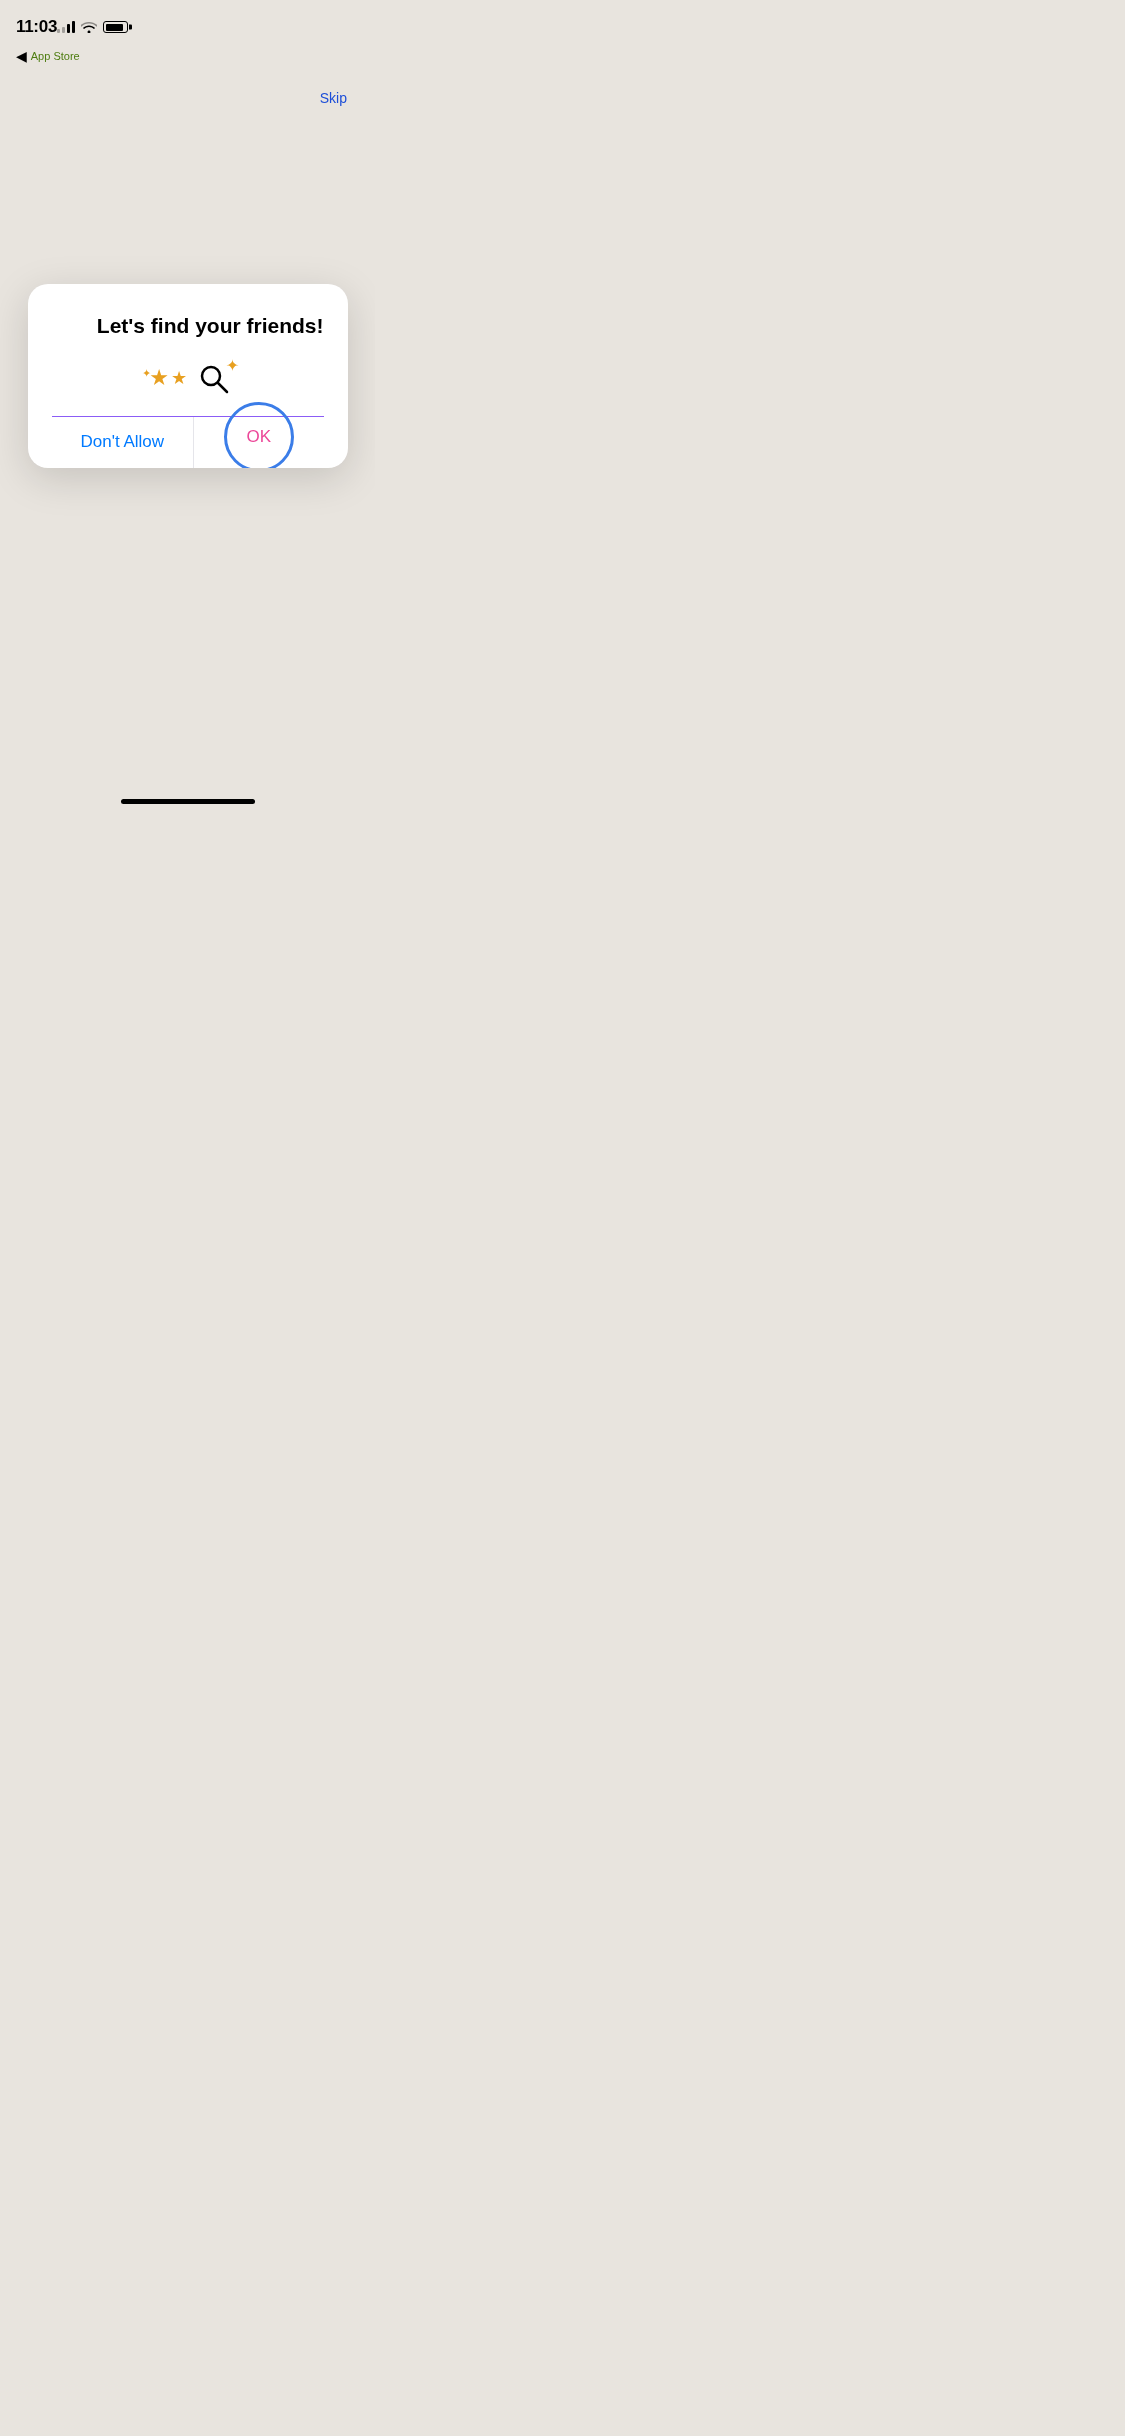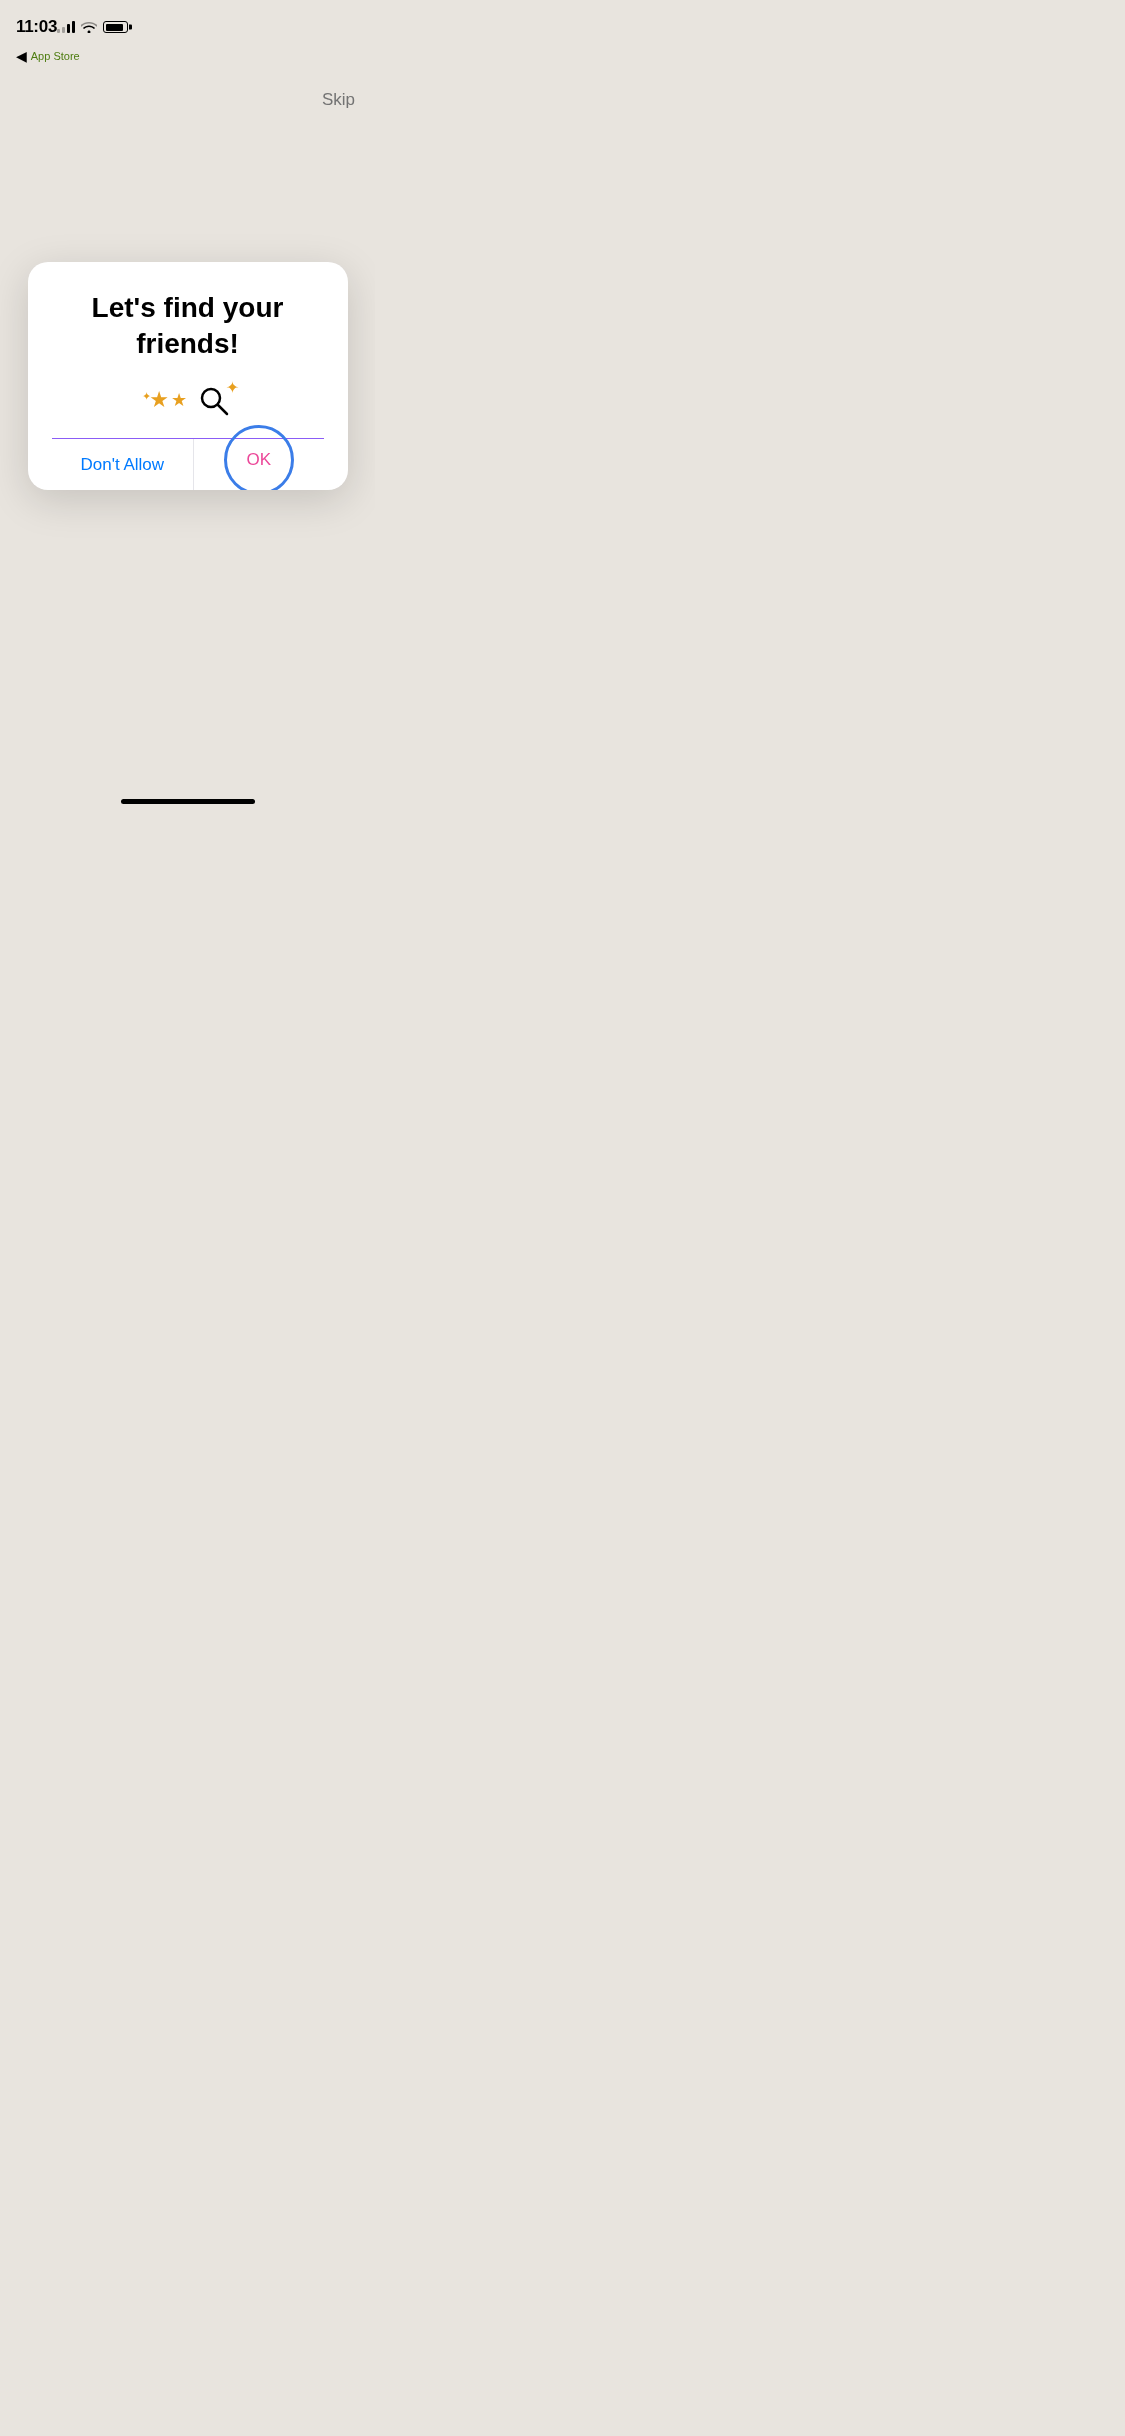--- a/index.html
+++ b/index.html
@@ -108,23 +108,23 @@
 
     .back-label {
       color: #4d7c0f;
       font-size: 11px;
     }
 
     
     .skip-button {
       position: absolute;
       top: 90px;
-      right: 20px;
-      color: #737373;
-      font-size: 17px;
+      right: 28px;
+      color: #1d4ed8;
+      font-size: 14px;
       background: none;
       border: none;
       cursor: pointer;
     }
 
     
     .main-content {
       display: flex;
       justify-content: center;
       align-items: center;
@@ -140,24 +140,24 @@
     .dialog-card {
       background: #fff;
       border-radius: 20px;
       padding: 28px 24px 0 24px;
       width: 320px;
       box-shadow: 0 10px 40px rgba(0,0,0,0.15);
       overflow: hidden;
     }
 
     .dialog-title {
-      font-size: 28px;
+      font-size: 21px;
       font-weight: 700;
       color: #000;
-      text-align: center;
+      text-align: right;
       margin-bottom: 20px;
       line-height: 1.3;
     }
 
     .dialog-icon-area {
       display: flex;
       justify-content: center;
       align-items: center;
       margin-bottom: 20px;
       gap: 2px;

